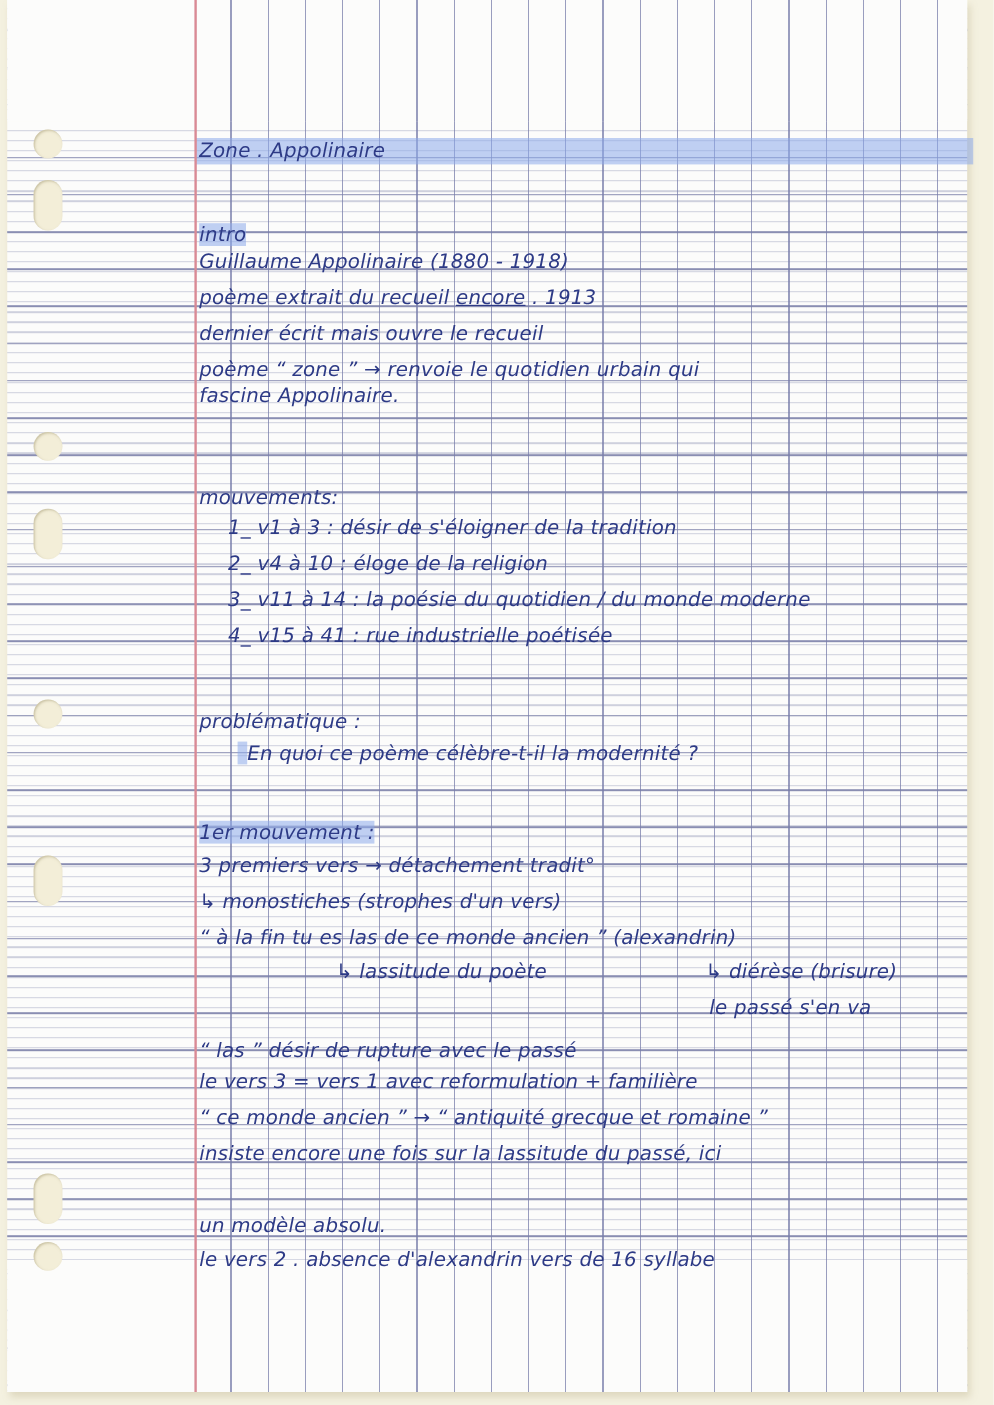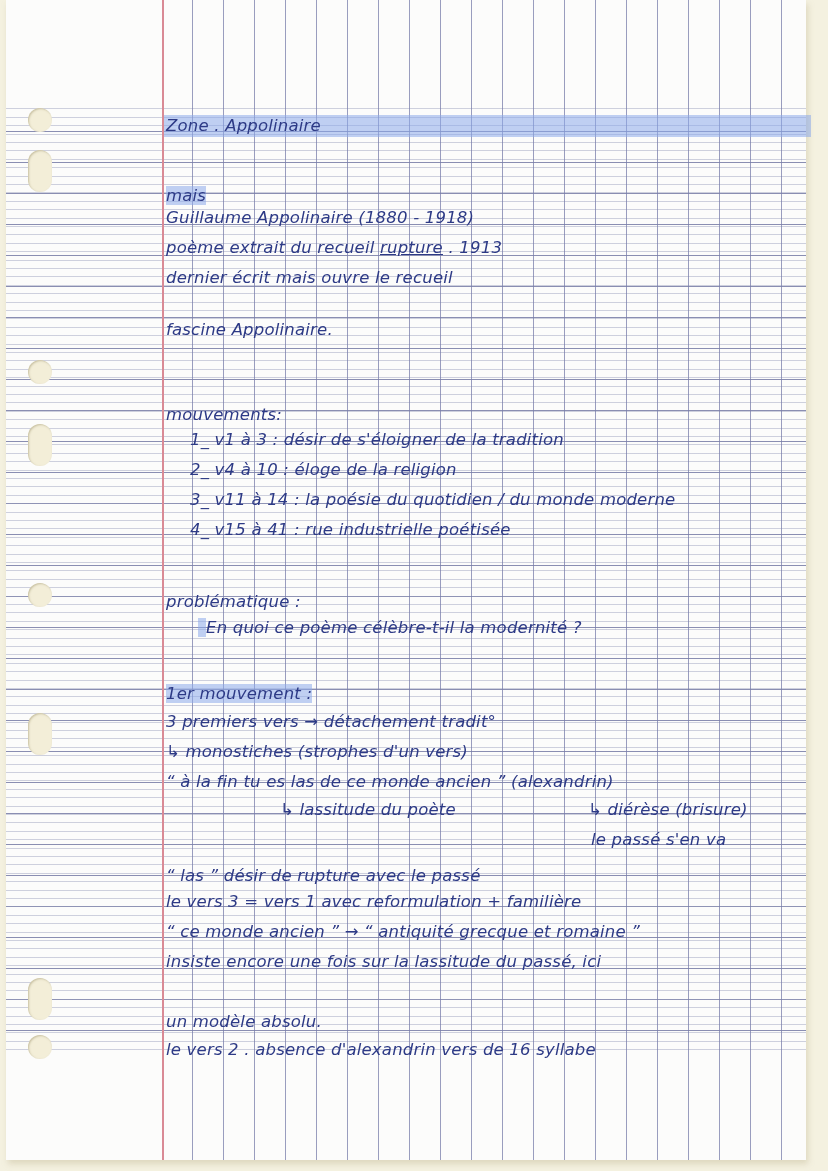--- a/index.html
+++ b/index.html
@@ -59,24 +59,25 @@
 <div class="hole round" style="top:583px"></div>
 <div class="hole oval" style="top:713px"></div>
 <div class="hole oval" style="top:978px"></div>
 <div class="hole round" style="top:1035px"></div>
 
 <div class="title-band"></div>
 
 <div class="content">
   <div class="line" style="top:116px">Zone . Appolinaire</div>
 
-  <div class="line" style="top:186px"><span class="hl">mais</span></div>
+  <div class="line" style="top:186px"><span class="hl">intro</span></div>
   <div class="line" style="top:208px">Guillaume Appolinaire (1880 - 1918)</div>
-  <div class="line" style="top:238px"><span>poème extrait du recueil</span> <span class="u">rupture</span><span> . 1913</span></div>
+  <div class="line" style="top:238px"><span>poème extrait du recueil</span> <span class="u">encore</span><span> . 1913</span></div>
   <div class="line" style="top:268px">dernier écrit mais ouvre le recueil</div>
+  <div class="line" style="top:298px">poème “ zone ” → renvoie le quotidien urbain qui</div>
   <div class="line" style="top:320px">fascine Appolinaire.</div>
 
   <div class="line" style="top:405px">mouvements:</div>
   <div class="line" style="top:430px; left:190px">1_ v1 à 3 : désir de s'éloigner de la tradition</div>
   <div class="line" style="top:460px; left:190px">2_ v4 à 10 : éloge de la religion</div>
   <div class="line" style="top:490px; left:190px">3_ v11 à 14 : la poésie du quotidien / du monde moderne</div>
   <div class="line" style="top:520px; left:190px">4_ v15 à 41 : rue industrielle poétisée</div>
 
   <div class="line" style="top:592px">problématique :</div>
   <div class="line" style="top:618px; left:208px"><span class="hl" style="padding-left:8px;margin-left:-10px"></span><span>En quoi ce poème célèbre-t-il la modernité ?</span></div>

